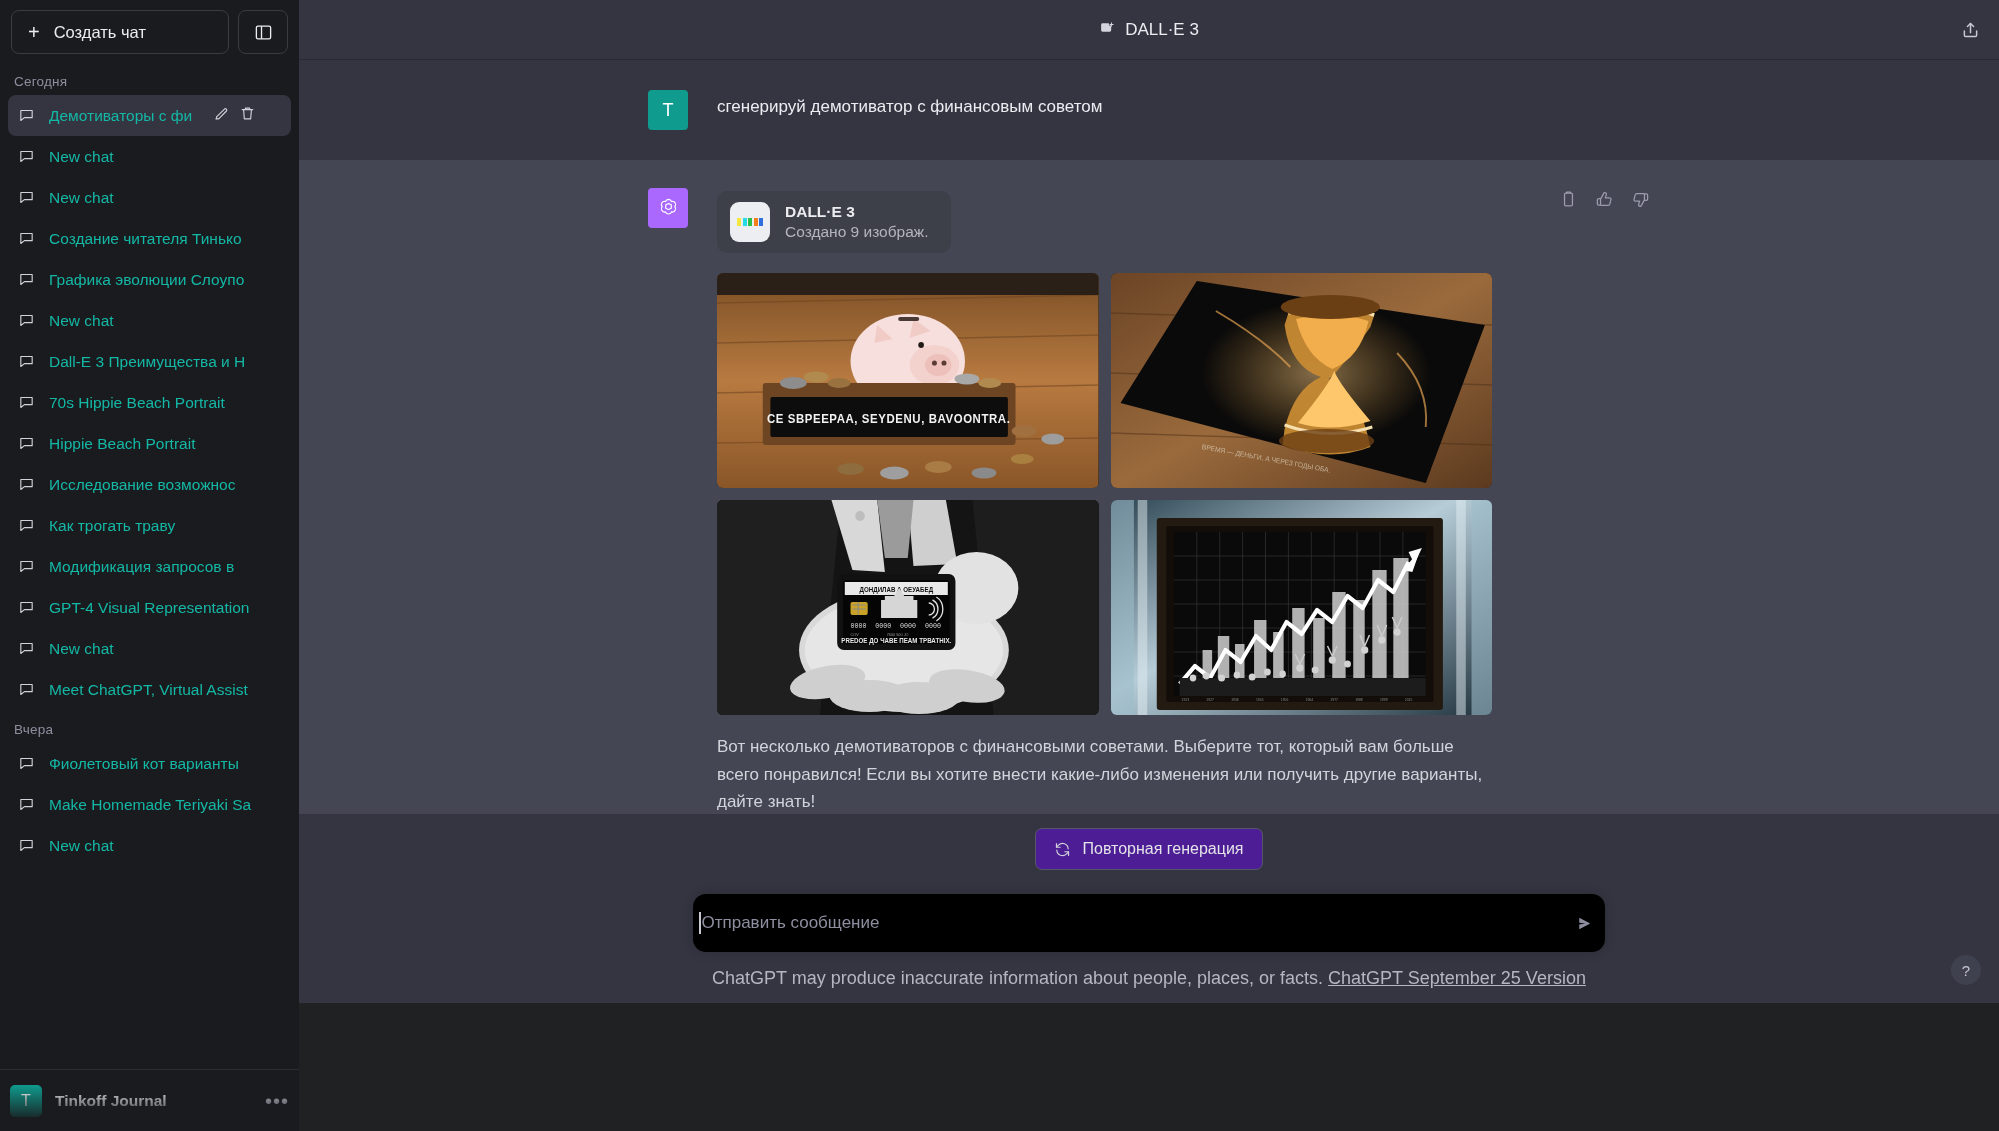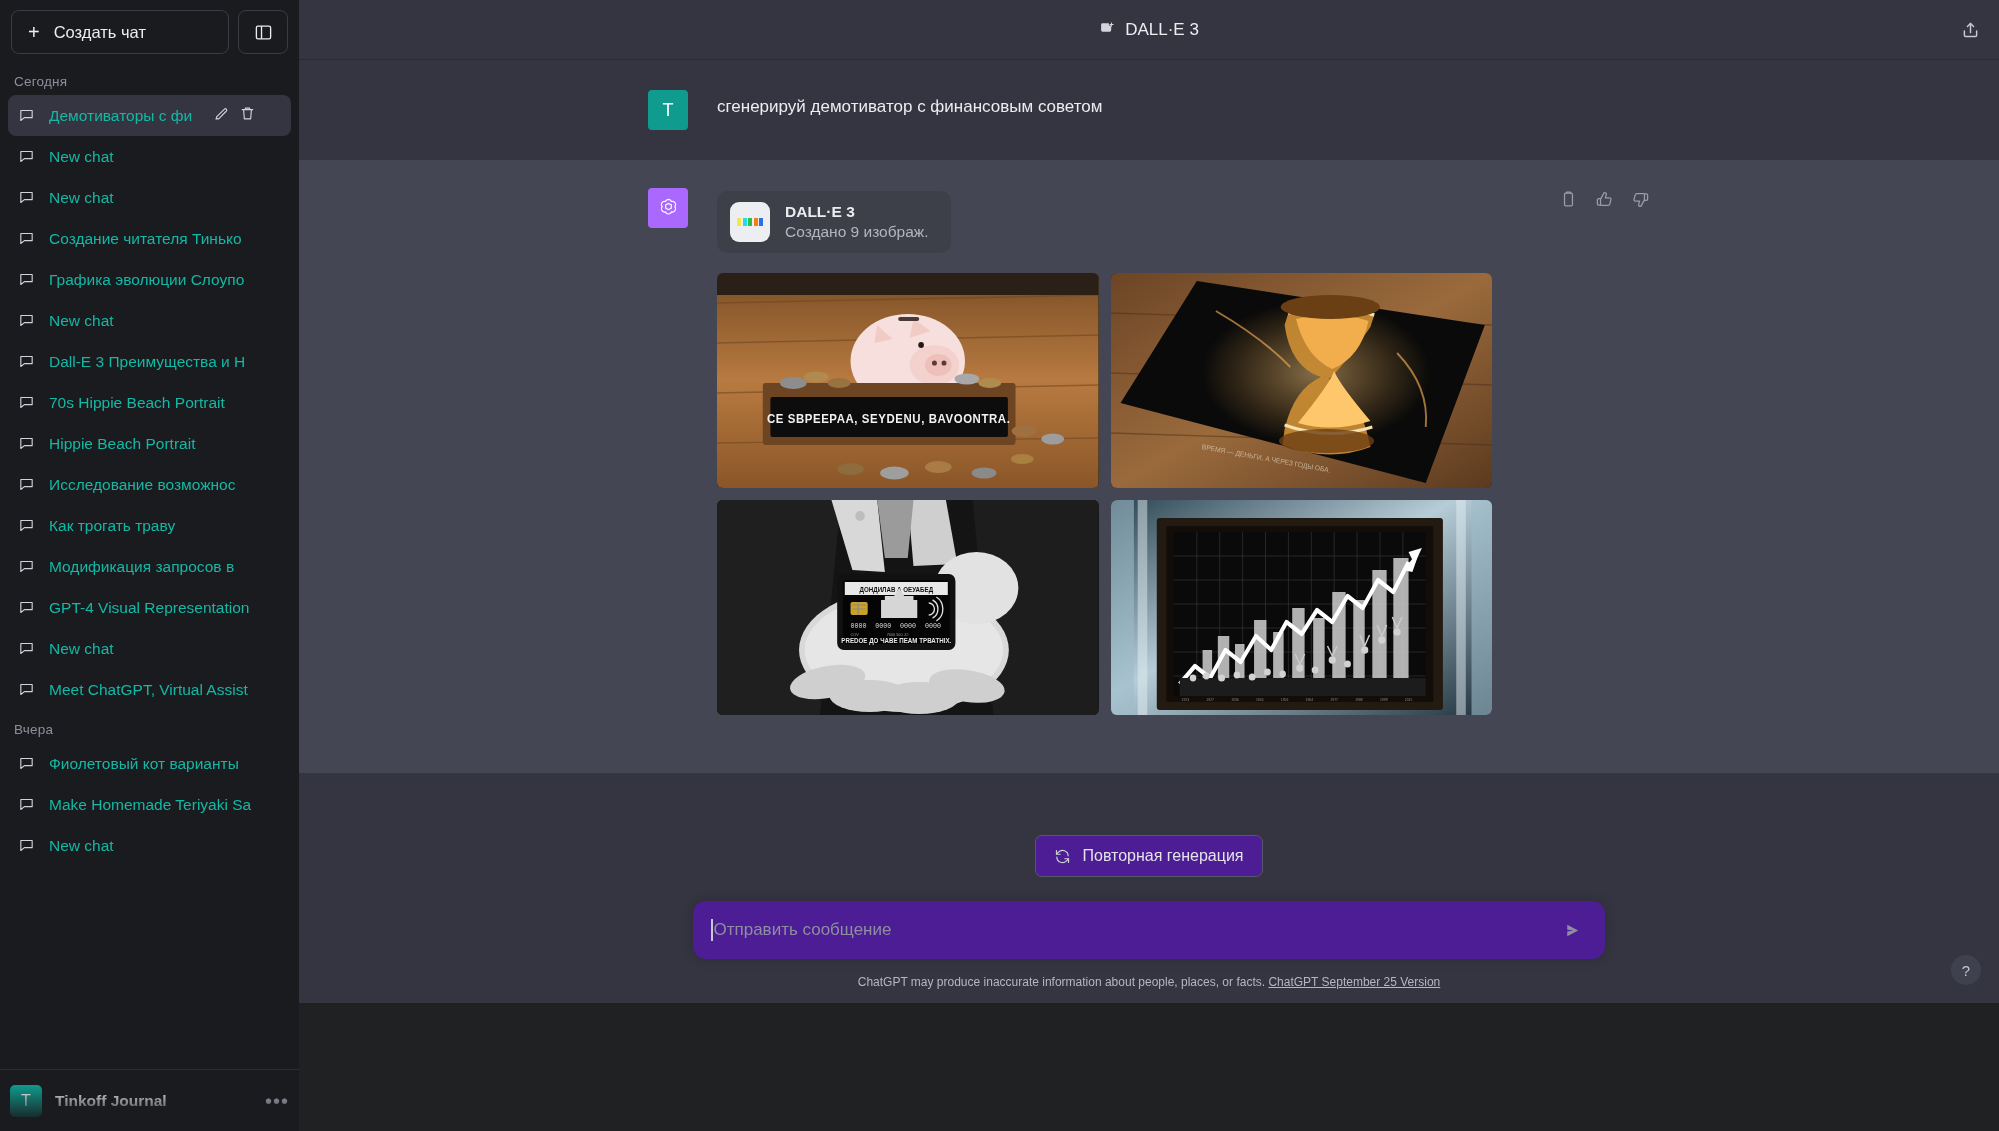--- a/index.html
+++ b/index.html
@@ -157,33 +157,33 @@
   }
   .regen-row { display: flex; justify-content: center; margin-bottom: 24px; }
   .regen-btn {
     display: inline-flex; align-items: center; gap: 11px;
     border: 1px solid #565869; border-radius: 7px;
     background: #4c1d95; color: #e3e3e8; font-size: 16px;
     padding: 11px 18px; cursor: pointer;
   }
   .input-wrap { display: flex; justify-content: center; }
   .input-box {
-    width: 912px; background: #4c1d95; border-radius: 13px;
+    width: 912px; background: #000000; border-radius: 13px;
     box-shadow: 0 0 12px rgba(0,0,0,.18);
-    display: flex; align-items: center; padding: 0 18px;
+    display: flex; align-items: center; padding: 0 6px;
     height: 58px; position: relative;
   }
   .caret {
     width: 1.5px; height: 22px; background: #c9c9d3;
     flex: 0 0 1.5px; margin-right: 1px;
   }
   .input-ph { color: #8e8ea0; font-size: 17px; flex: 1 1 auto; cursor: text; }
   .send-btn { cursor: pointer; display: flex; padding: 4px; }
   .footnote {
-    text-align: center; color: #b6b6c2; font-size: 12px;
+    text-align: center; color: #b6b6c2; font-size: 18px;
     padding: 16px 0 14px 0;
   }
   .footnote a { color: #b6b6c2; text-decoration: underline; }
   .help-btn {
     position: absolute; right: 18px; bottom: 18px;
     width: 30px; height: 30px; border-radius: 50%;
     background: #40414f; color: #c5c5d2; font-size: 15px;
     display: flex; align-items: center; justify-content: center;
     cursor: pointer;
   }
@@ -610,20 +610,21 @@
                       <text x="204" y="201">1964</text>
                       <text x="230" y="201">1977</text>
                       <text x="256" y="201">1988</text>
        <text x="282" y="201">1999</text>
                       <text x="308" y="201">2015</text>
                     </g>
    </svg>
                 </div>
               </div>
 
+            <div class="reply-text">Вот несколько демотиваторов с финансовыми советами. Выберите тот, который вам больше всего понравился! Если вы хотите внести какие-либо изменения или получить другие варианты, дайте знать!</div>
           </div>
 
           <div class="bot-actions">
             <span class="act-ic">
               <svg width="19" height="19" viewBox="0 0 24 24" fill="none" stroke="#9b9bab" stroke-width="1.6" stroke-linecap="round" stroke-linejoin="round">
                 <rect x="7" y="4" width="10" height="16" rx="1.6"></rect>
                   <path d="M9.5 4V2.8h5V4"></path>
               </svg>
             </span>
             <span class="act-ic">

